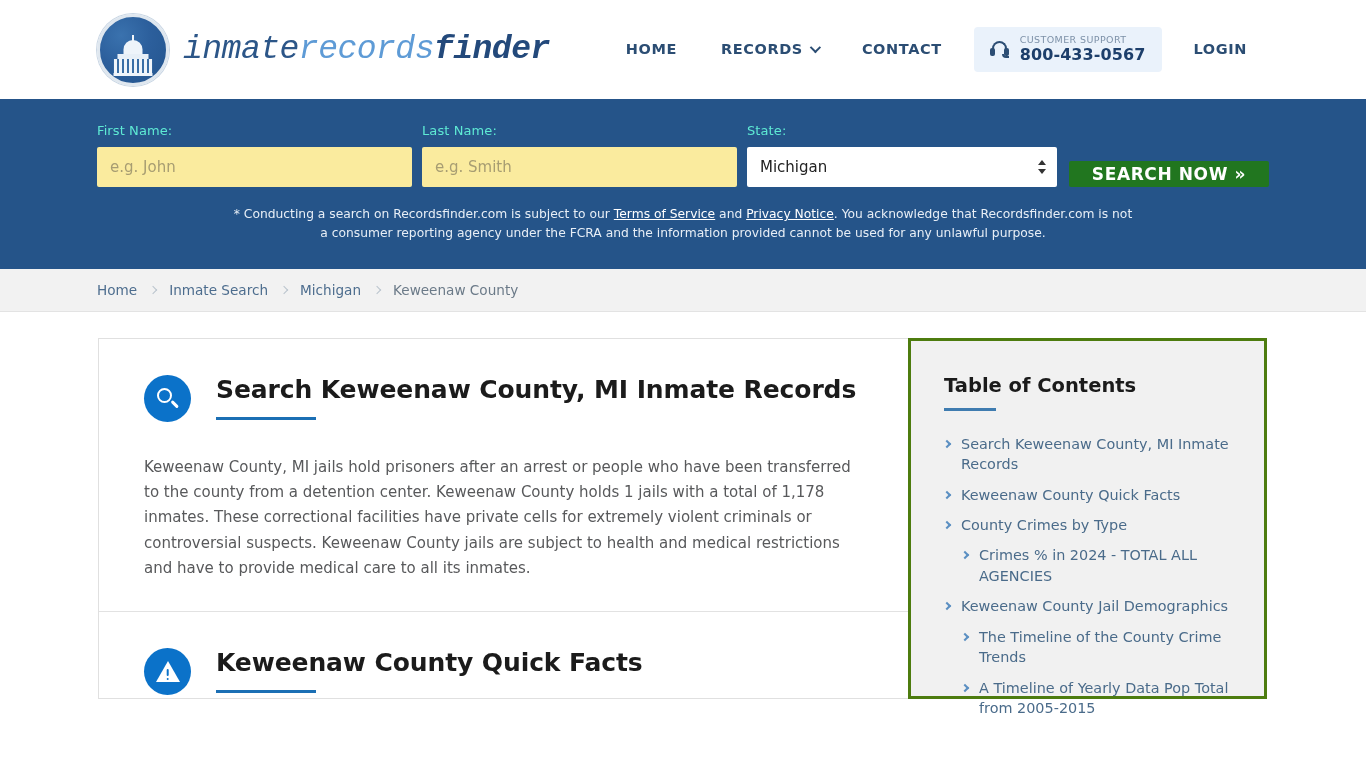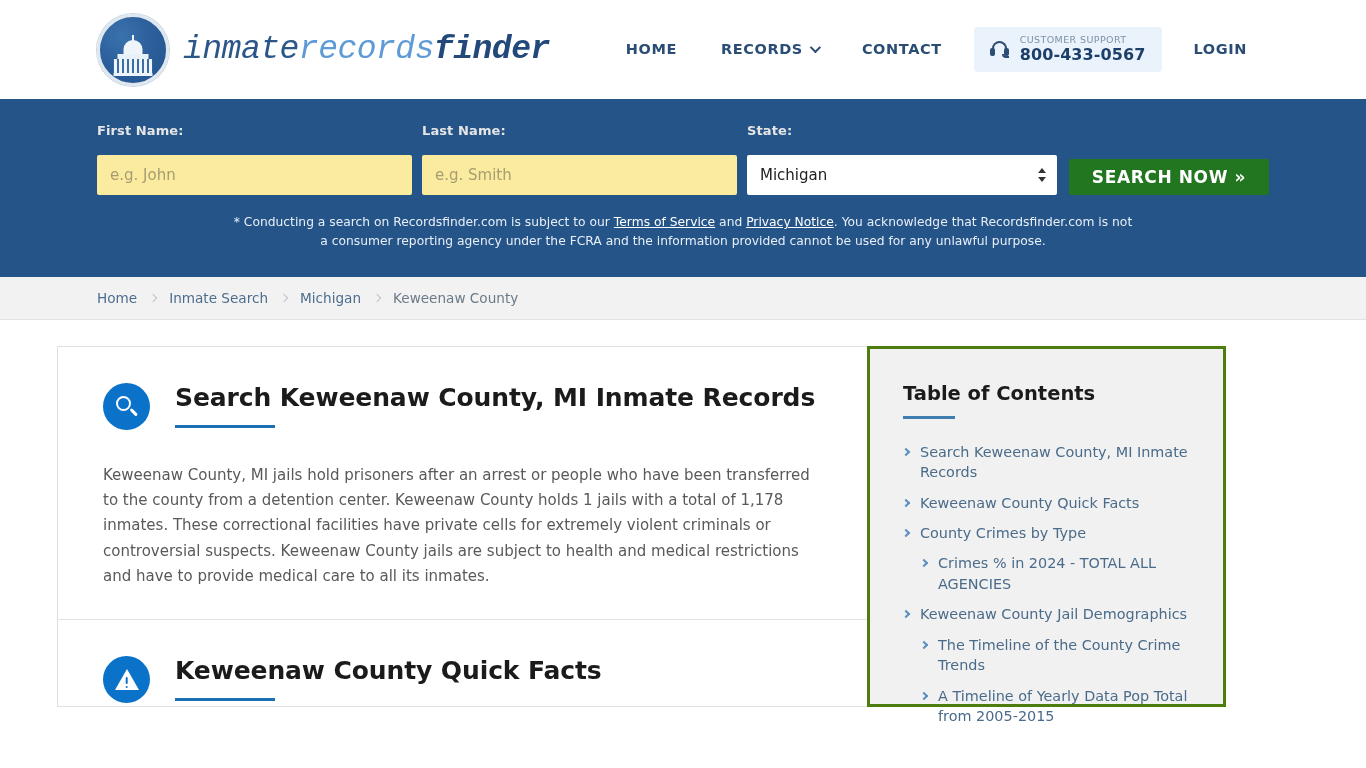--- a/index.html
+++ b/index.html
@@ -115,22 +115,22 @@
     text-align: center; margin: 0 0 28px; letter-spacing: 0.1px;
   }
   .search-row {
     display: flex; align-items: flex-end; gap: 0;
   }
   .field { display: flex; flex-direction: column; }
   .f-first { width: 315px; margin-right: 10px; }
   .f-last  { width: 315px; margin-right: 10px; }
   .f-state { width: 310px; margin-right: 12px; }
   .field-label {
-    color: #e5e5e5; font-size: 13px; font-weight: 700;
-    margin-bottom: 17px; letter-spacing: 0.1px;
+    color: #5eead4; font-size: 13px; font-weight: 400;
+    margin-bottom: 9px; letter-spacing: 0.1px;
   }
   .text-input {
     height: 40px; border: none; border-radius: 2px;
     background: #faeb9e; padding: 0 13px;
     font-size: 15px; color: #444; font-family: inherit;
     width: 100%;
   }
   .text-input::placeholder { color: #a79d72; }
   .select-wrap { position: relative; width: 100%; }
   .select-input {
@@ -143,21 +143,21 @@
     position: absolute; right: 11px; top: 50%; transform: translateY(-50%);
     display: flex; flex-direction: column; gap: 4px; pointer-events: none;
   }
   .spin i {
     display: block; width: 0; height: 0;
     border-left: 4.5px solid transparent; border-right: 4.5px solid transparent;
   }
   .spin .up   { border-bottom: 5px solid #333; }
   .spin .down { border-top: 5px solid #333; }
   .search-btn {
-    height: 36px; min-width: 200px; padding: 0 20px;
+    height: 26px; min-width: 200px; padding: 0 20px;
     background: #21761f; color: #ffffff; border: none; border-radius: 2px;
     font-size: 17px; font-weight: 700; letter-spacing: 0.6px;
     cursor: pointer; font-family: inherit;
     display: flex; align-items: center; justify-content: center; gap: 8px;
   }
   .disclaimer {
     margin: 18px auto 0; max-width: 900px; text-align: center;
     color: #e7eef6; font-size: 12.3px; line-height: 1.55;
   }
   .disclaimer a { color: #ffffff; text-decoration: underline; }
@@ -171,21 +171,21 @@
   .crumb-link { color: #4d6d8e; text-decoration: none; cursor: pointer; }
   .crumb-current { color: #6b7a88; }
   .crumb-sep {
     margin: 0 13px; width: 6px; height: 6px;
     border-right: 1.6px solid #b9c3cc; border-bottom: 1.6px solid #b9c3cc;
     transform: rotate(-45deg); display: inline-block;
   }
 
   
   .page-body {
-    padding: 26px 57px 0;
+    padding: 26px 98px 0;
     display: flex; align-items: stretch;
     height: 387px;
   }
   .content-col {
     width: 810px; background: #ffffff;
     border: 1px solid #e0e0e0; border-right: none;
   }
   .aside-col {
     width: 359px; background: #f1f1f1;
     border: 3px solid #4d7c0f;

